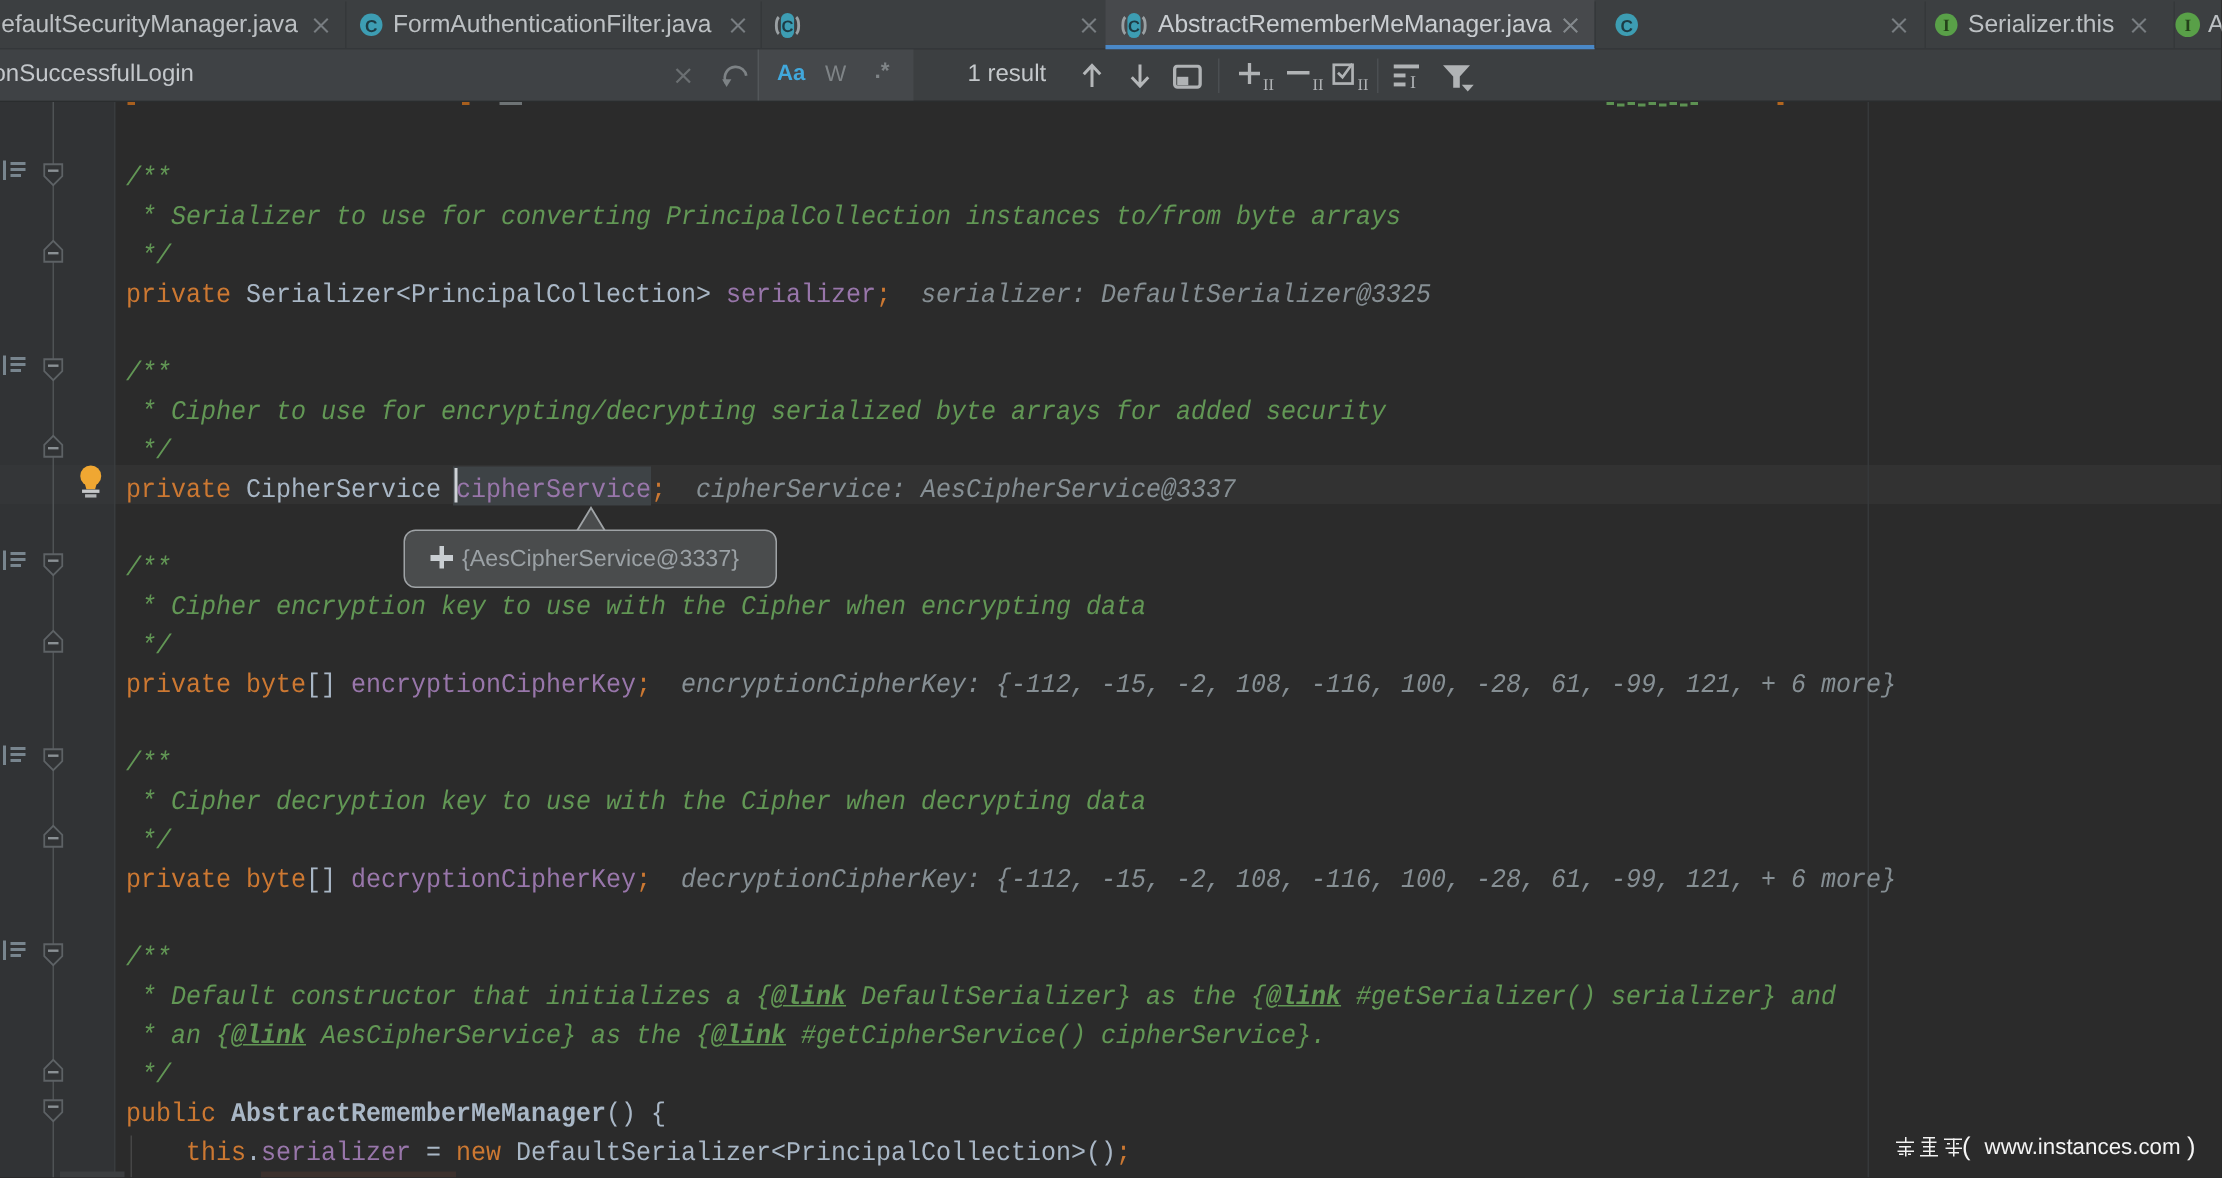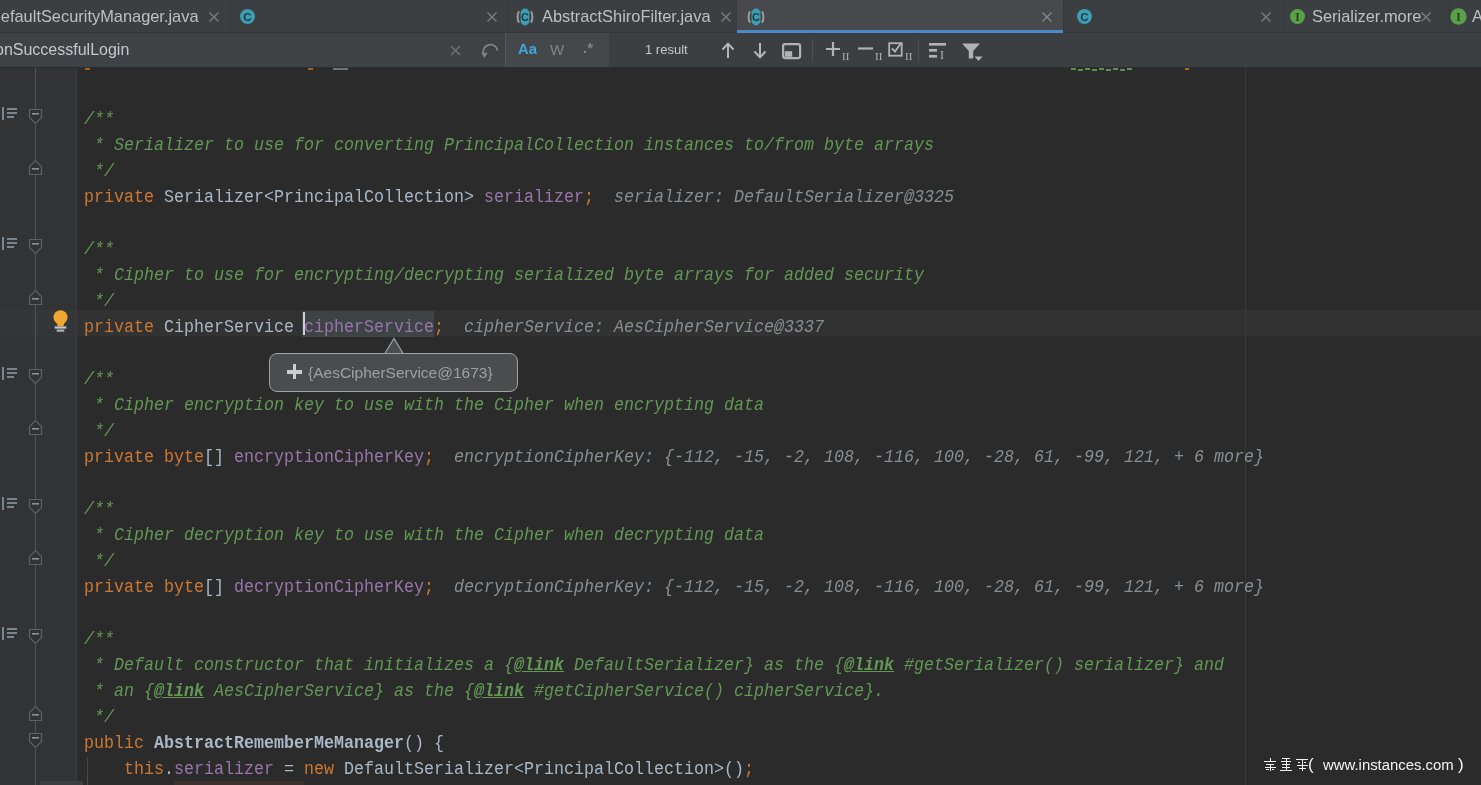--- a/index.html
+++ b/index.html
@@ -146,21 +146,21 @@
   <div class="abs" style="left:303px;top:244px;width:2px;height:23px;background:#ced2d6"></div>
   <svg class="abs" style="left:378px;top:268px" width="34" height="20">
       <polygon points="6,19 16,2.5 26,19" fill="#4a4c4d"></polygon>
       <path d="M6,19 L16,2.5 L26,19" fill="none" stroke="#9fa3a6" stroke-width="1.2"></path>
     </svg>
     <div class="abs" style="left:269px;top:285px;width:247px;height:37px;background:#4a4c4d;border:1px solid #9fa3a6;border-radius:8px"></div>
     <div class="abs" style="left:287px;top:296px;width:16px;height:16px">
       <div class="abs" style="left:0;top:6px;width:15px;height:3.5px;background:#c9ced2"></div>
       <div class="abs" style="left:5.75px;top:0;width:3.5px;height:15px;background:#c9ced2"></div>
     </div>
-    <div class="abs" style="left:308px;top:285px;height:39px;line-height:39px;font-size:15.5px;color:#9ba1a5;white-space:pre">{AesCipherService@1673}</div>
+    <div class="abs" style="left:308px;top:285px;height:39px;line-height:39px;font-size:15.5px;color:#9ba1a5;white-space:pre">{AesCipherService@3337}</div>
   <div class="abs" style="left:1264px;top:684px;width:210px;height:28px">
       <div class="abs" style="left:0;top:6px">
         <div class="abs" style="left:0;top:0;width:13px;height:13px">
           <div class="abs" style="left:0.0px;top:2.5px;width:12.0px;height:1.3px;background:#f2f2f2"></div>
           <div class="abs" style="left:5.5px;top:0.0px;width:1.3px;height:4.0px;background:#f2f2f2"></div>
           <div class="abs" style="left:2.0px;top:5.5px;width:8.0px;height:1.3px;background:#f2f2f2"></div>
           <div class="abs" style="left:5.5px;top:5.5px;width:1.3px;height:7.0px;background:#f2f2f2"></div>
           <div class="abs" style="left:0.5px;top:8.5px;width:11.0px;height:1.3px;background:#f2f2f2"></div>
           <div class="abs" style="left:2.0px;top:11.0px;width:2.5px;height:1.3px;background:#f2f2f2"></div>
           <div class="abs" style="left:7.5px;top:11.0px;width:2.5px;height:1.3px;background:#f2f2f2"></div>
@@ -201,54 +201,55 @@
 <div class="abs" style="left:1283px;top:1px;width:1px;height:31px;background:#35383a"></div>
 <div class="abs" style="left:1449px;top:1px;width:1px;height:31px;background:#35383a"></div>
 <div class="tabtxt" style="left:-11px">DefaultSecurityManager.java</div>
 <svg class="abs" style="left:207.5px;top:10.5px" width="12" height="12">
       <path d="M1.5,1.5 L10.5,10.5 M10.5,1.5 L1.5,10.5" stroke="#787d81" stroke-width="1.4"></path>
     </svg>
 <svg class="abs" style="left:239.0px;top:8.0px" width="17" height="17">
       <circle cx="8.5" cy="8.5" r="7.5" fill="#3d9db3"></circle>
       <text x="8.5" y="13" font-family="Liberation Sans" font-size="11.5" font-weight="bold" fill="#1d3b44" text-anchor="middle">C</text>
     </svg>
+<div class="tabtxt" style="left:262px">FormAuthenticationFilter.java</div>
 <svg class="abs" style="left:486.0px;top:10.5px" width="12" height="12">
       <path d="M1.5,1.5 L10.5,10.5 M10.5,1.5 L1.5,10.5" stroke="#787d81" stroke-width="1.4"></path>
     </svg>
 <svg class="abs" style="left:514.0px;top:7.5px" width="22" height="18">
       <path d="M5.2,3.4 C3,5.4 3,12.6 5.2,14.6" stroke="#9aa0a3" stroke-width="1.9" fill="none"></path>
       <path d="M16.8,3.4 C19,5.4 19,12.6 16.8,14.6" stroke="#9aa0a3" stroke-width="1.9" fill="none"></path>
       <rect x="6.6" y="0.6" width="8.8" height="16.8" rx="4.4" fill="#3d9db3"></rect>
       <text x="11" y="13" font-family="Liberation Sans" font-size="11" font-weight="bold" fill="#1d3b44" text-anchor="middle">C</text>
     </svg>
-<div class="tabtxt" style="left:542px">AbstractShiroFilter.java</div>
 <svg class="abs" style="left:720.0px;top:10.5px" width="12" height="12">
       <path d="M1.5,1.5 L10.5,10.5 M10.5,1.5 L1.5,10.5" stroke="#787d81" stroke-width="1.4"></path>
     </svg>
 <svg class="abs" style="left:745.0px;top:7.5px" width="22" height="18">
       <path d="M5.2,3.4 C3,5.4 3,12.6 5.2,14.6" stroke="#9aa0a3" stroke-width="1.9" fill="none"></path>
       <path d="M16.8,3.4 C19,5.4 19,12.6 16.8,14.6" stroke="#9aa0a3" stroke-width="1.9" fill="none"></path>
       <rect x="6.6" y="0.6" width="8.8" height="16.8" rx="4.4" fill="#3d9db3"></rect>
       <text x="11" y="13" font-family="Liberation Sans" font-size="11" font-weight="bold" fill="#1d3b44" text-anchor="middle">C</text>
     </svg>
+<div class="tabtxt" style="left:772px;color:#c9cdd1">AbstractRememberMeManager.java</div>
 <svg class="abs" style="left:1040.5px;top:10.5px" width="12" height="12">
       <path d="M1.5,1.5 L10.5,10.5 M10.5,1.5 L1.5,10.5" stroke="#84898d" stroke-width="1.4"></path>
     </svg>
 <svg class="abs" style="left:1076.0px;top:8.0px" width="17" height="17">
       <circle cx="8.5" cy="8.5" r="7.5" fill="#3d9db3"></circle>
       <text x="8.5" y="13" font-family="Liberation Sans" font-size="11.5" font-weight="bold" fill="#1d3b44" text-anchor="middle">C</text>
     </svg>
 <svg class="abs" style="left:1260.0px;top:10.5px" width="12" height="12">
       <path d="M1.5,1.5 L10.5,10.5 M10.5,1.5 L1.5,10.5" stroke="#787d81" stroke-width="1.4"></path>
     </svg>
 <svg class="abs" style="left:1289.0px;top:8.0px" width="17" height="17">
       <circle cx="8.5" cy="8.5" r="7.5" fill="#59a048"></circle>
       <text x="8.5" y="12.8" font-family="Liberation Serif" font-size="11.5" font-weight="bold" fill="#24421a" text-anchor="middle">I</text>
     </svg>
-<div class="tabtxt" style="left:1312px">Serializer.more</div>
+<div class="tabtxt" style="left:1312px">Serializer.this</div>
 <svg class="abs" style="left:1420.0px;top:10.5px" width="12" height="12">
       <path d="M1.5,1.5 L10.5,10.5 M10.5,1.5 L1.5,10.5" stroke="#787d81" stroke-width="1.4"></path>
     </svg>
 <svg class="abs" style="left:1450.0px;top:8.0px" width="17" height="17">
       <circle cx="8.5" cy="8.5" r="8.2" fill="#59a048"></circle>
       <text x="8.5" y="12.8" font-family="Liberation Serif" font-size="11.5" font-weight="bold" fill="#24421a" text-anchor="middle">I</text>
     </svg>
 <div class="tabtxt" style="left:1472px">A</div>
 </div>
 <div id="findbar">
@@ -259,21 +260,21 @@
 <svg class="abs" style="left:449px;top:11px" width="13" height="13">
       <path d="M2,2 L11,11 M11,2 L2,11" stroke="#6b6f72" stroke-width="1.5"></path>
     </svg>
 <svg class="abs" style="left:480px;top:9px" width="20" height="17">
       <path d="M4,13.5 C1.5,8 5,3 10,2.6 C14,2.3 17,5 17.5,8.5" stroke="#7d8285" stroke-width="1.8" fill="none"></path>
       <polygon points="1.4,10.8 7.6,10.8 4.4,16" fill="#7d8285"></polygon>
     </svg>
 <div class="abs" style="left:518px;top:0;height:34px;line-height:33px;font-size:14.8px;font-weight:bold;color:#41a8dc">Aa</div>
 <div class="abs" style="left:550px;top:0;height:34px;line-height:33px;font-size:15px;color:#7f8487">W</div>
 <div class="abs" style="left:583px;top:0;height:34px;line-height:30px;font-size:15px;font-weight:bold;color:#7f8487">.*</div>
-<div class="abs" style="left:645px;top:0;height:34px;line-height:34px;font-size:13px;color:#c4c8cb">1 result</div>
+<div class="abs" style="left:645px;top:0;height:34px;line-height:34px;font-size:16px;color:#c4c8cb">1 result</div>
 <svg class="abs" style="left:719px;top:8px" width="18" height="19">
       <path d="M9,17 L9,3 M3.5,8.5 L9,2.6 L14.5,8.5" stroke="#b4b7b9" stroke-width="2" fill="none"></path>
     </svg>
 <svg class="abs" style="left:751px;top:8px" width="18" height="19">
       <path d="M9,2 L9,16 M3.5,10.5 L9,16.4 L14.5,10.5" stroke="#b4b7b9" stroke-width="2" fill="none"></path>
     </svg>
 <svg class="abs" style="left:782px;top:10px" width="20" height="17">
       <rect x="1.1" y="1.1" width="17" height="14" rx="2" fill="none" stroke="#b0b3b5" stroke-width="2.2"></rect>
       <rect x="2.8" y="8.2" width="7.4" height="5.6" fill="#b0b3b5"></rect>
     </svg>

